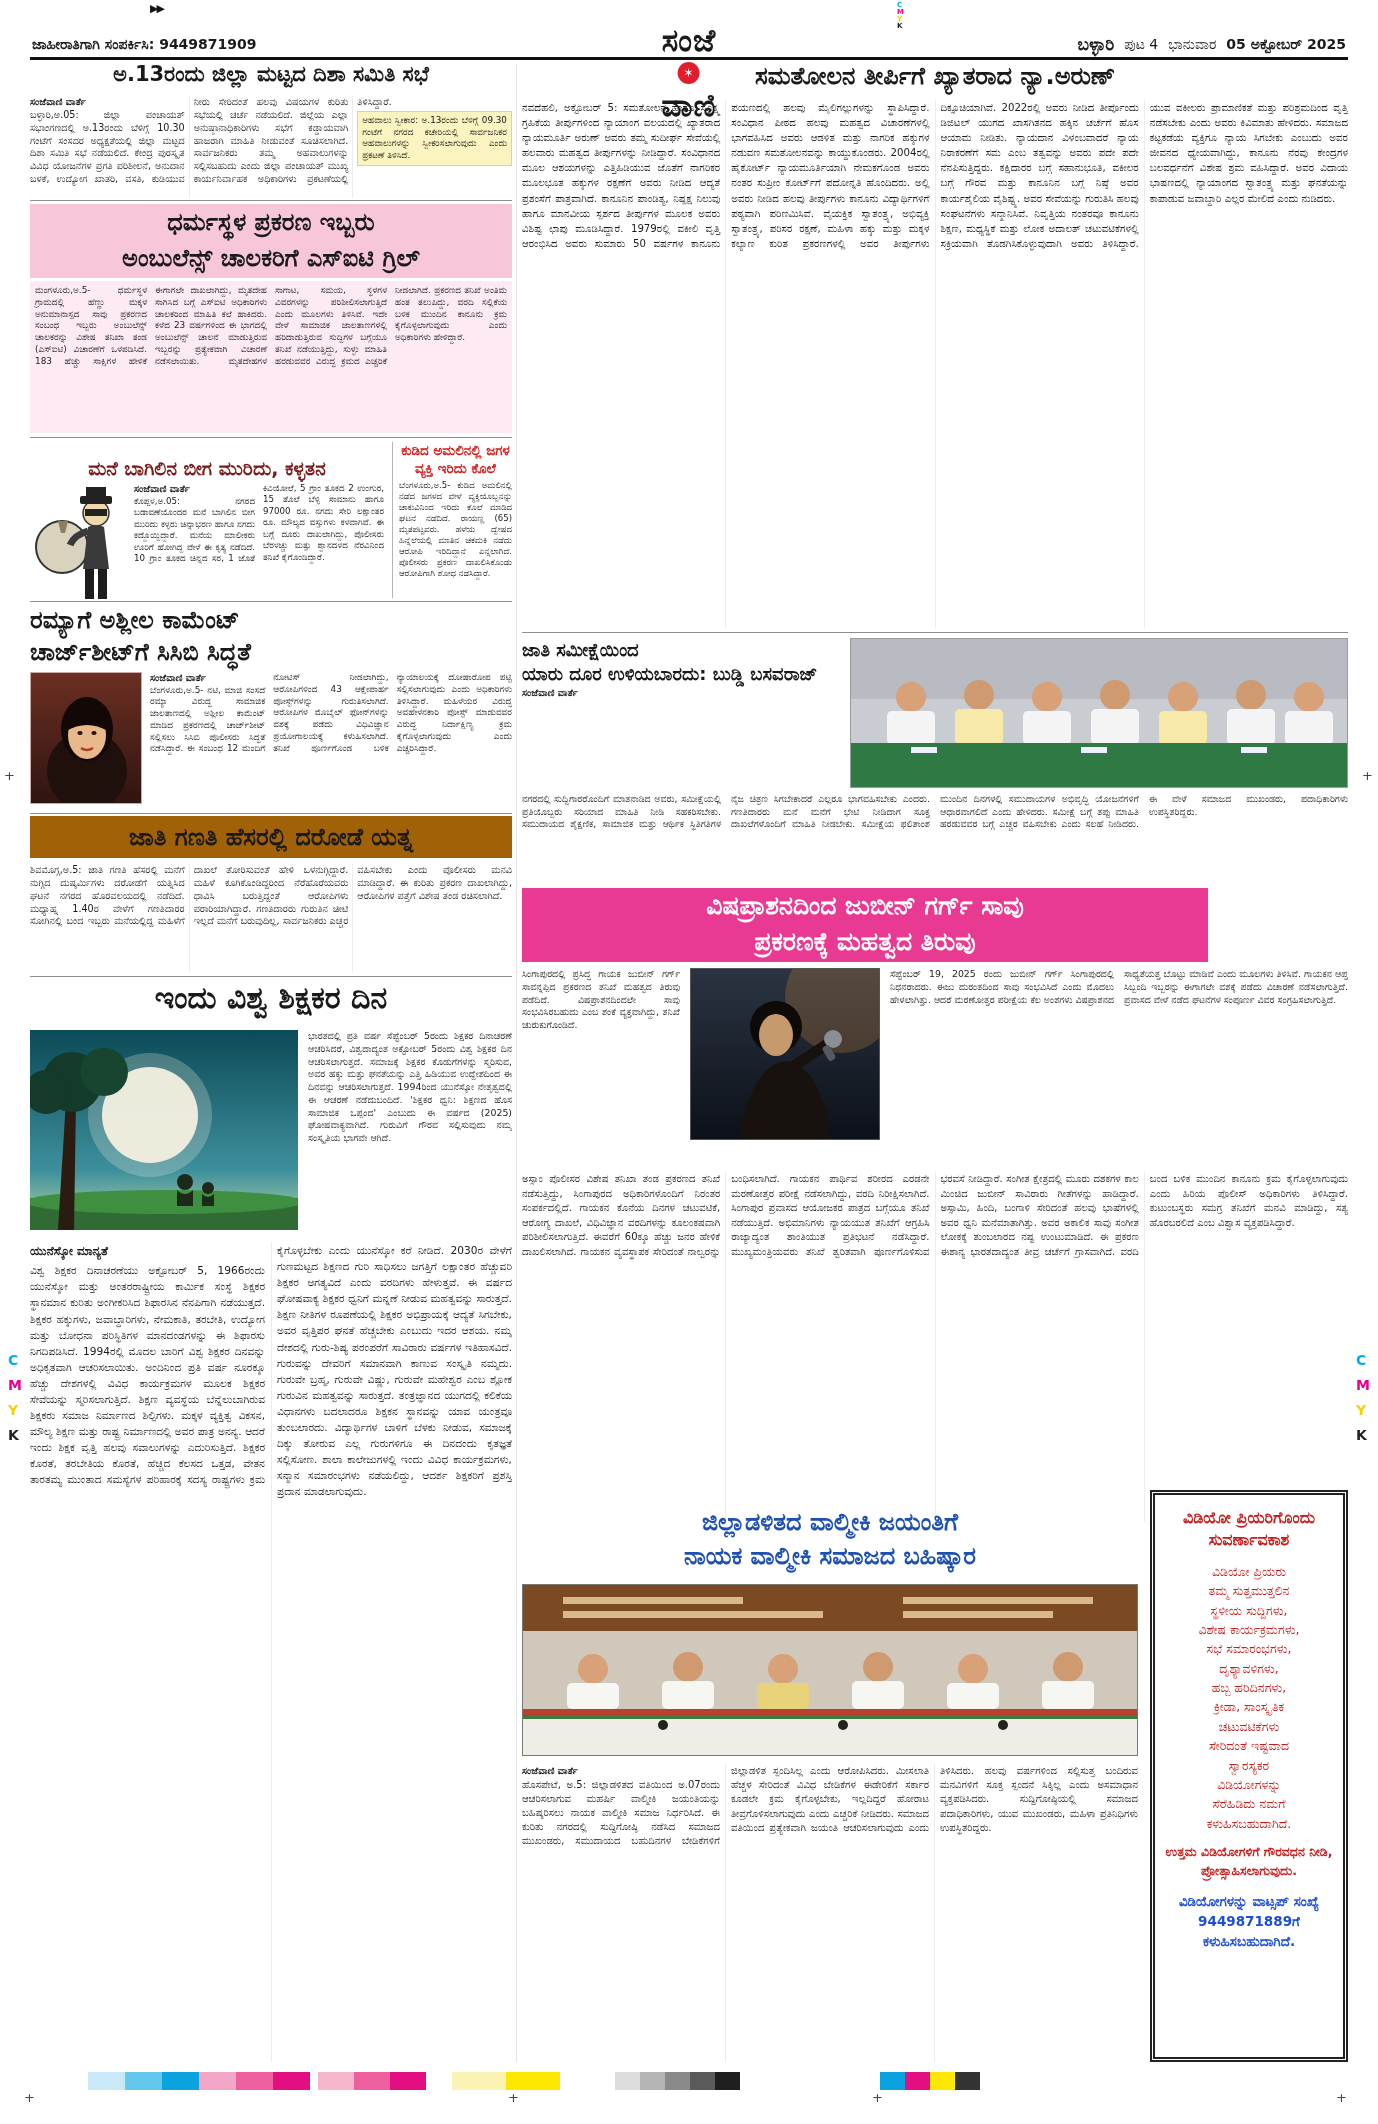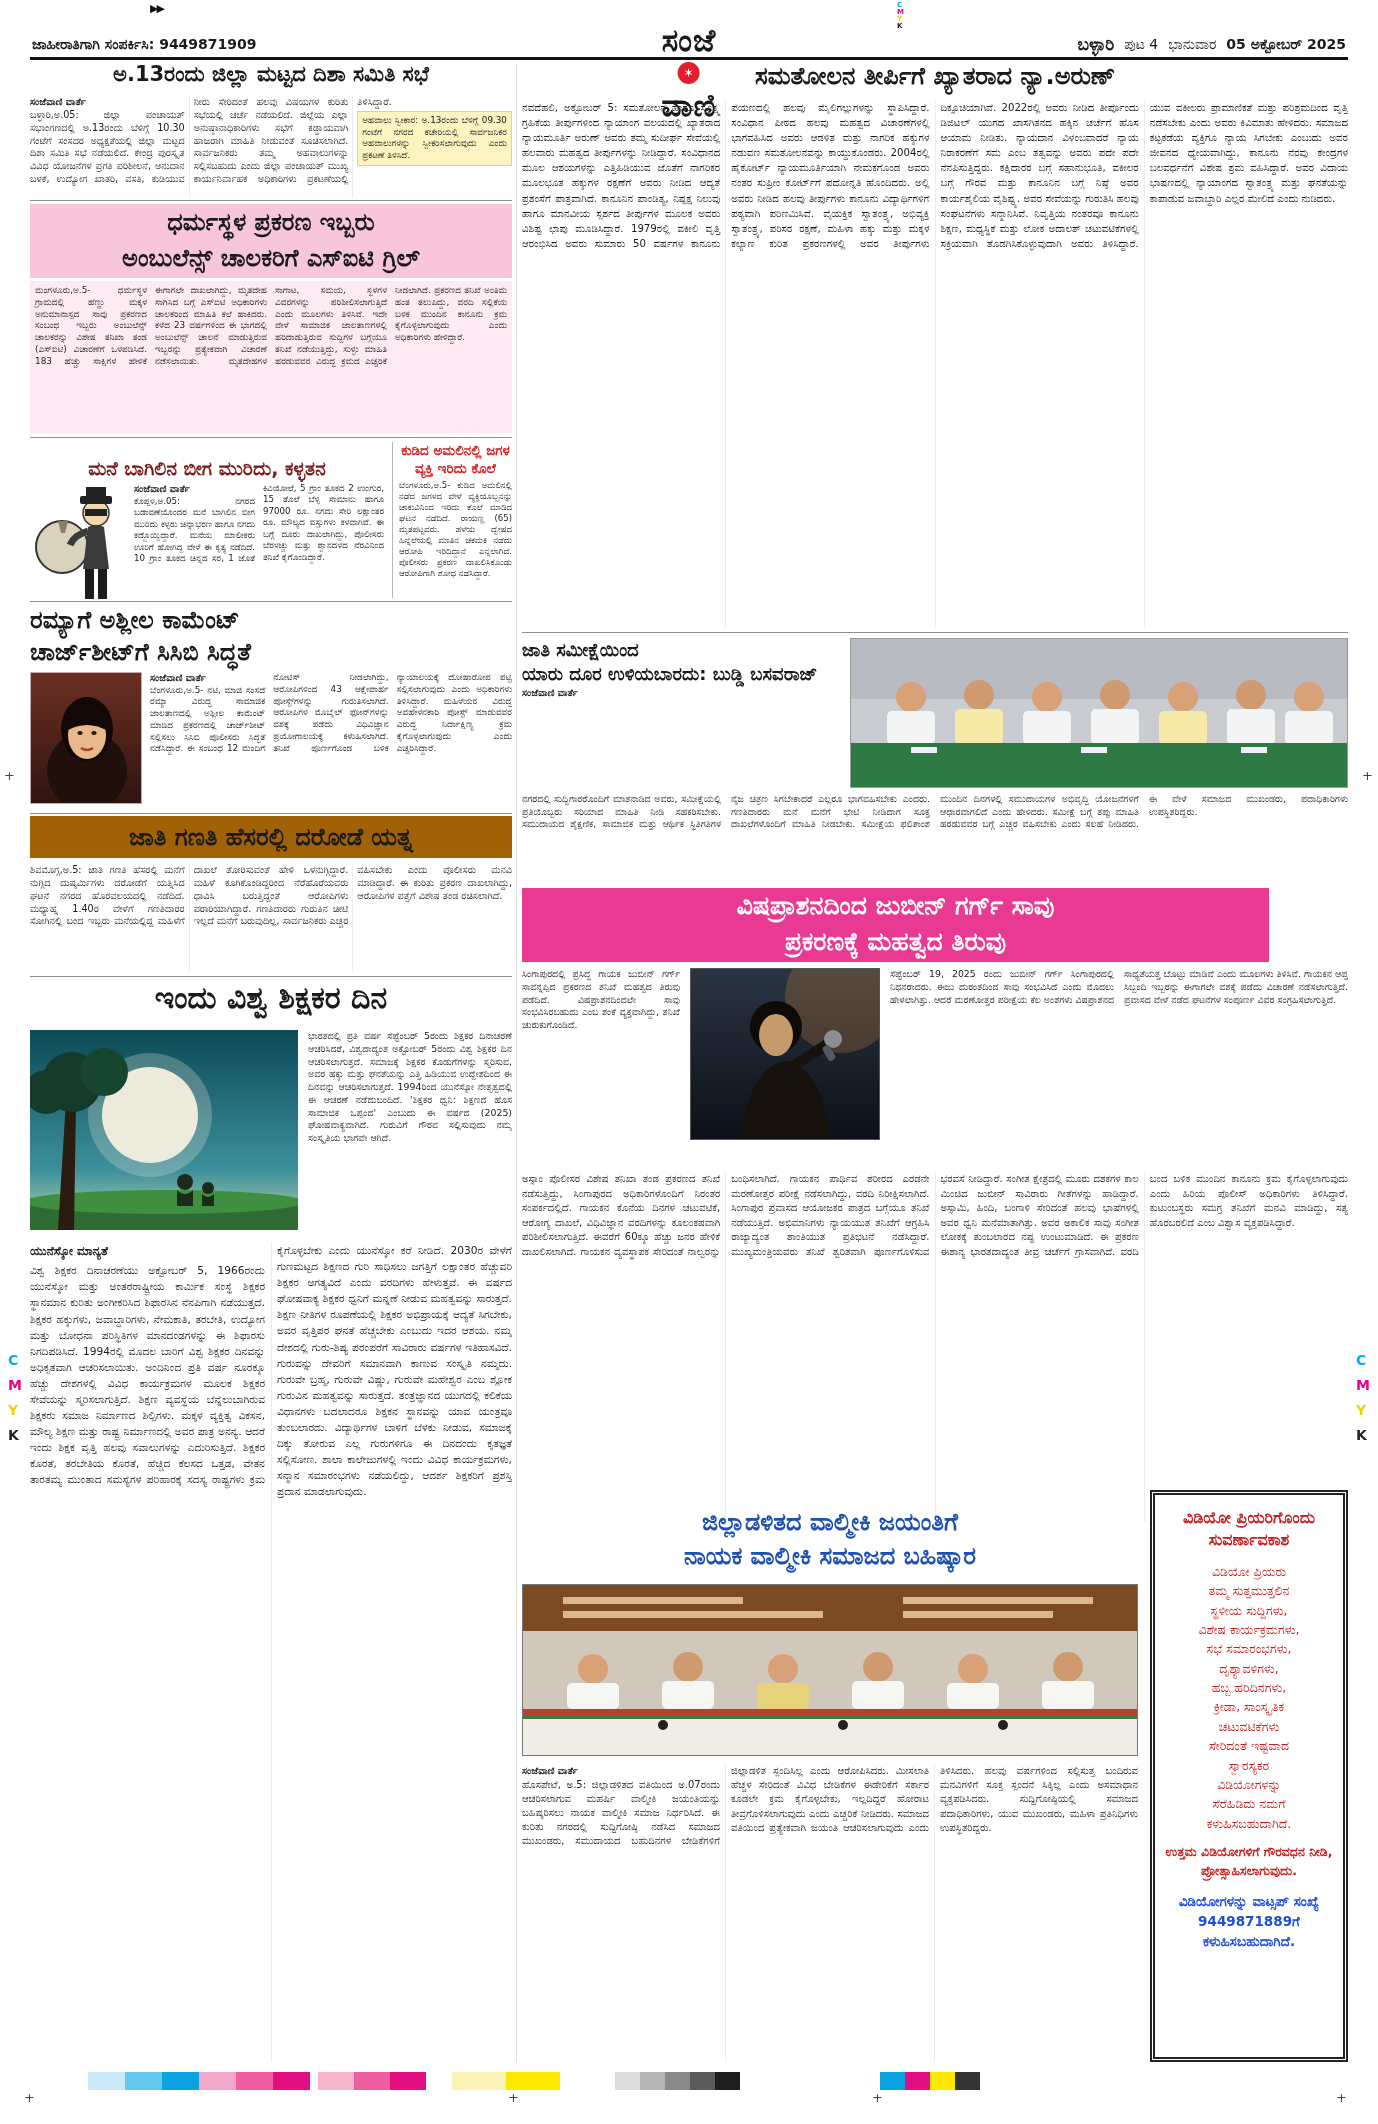--- a/index.html
+++ b/index.html
@@ -71,21 +71,21 @@
   .hline-r1 { left:522px; top:632px; width:826px; }
 
   .r2 { position:absolute; left:522px; top:638px; width:826px; height:246px; }
   .r2-top { display:flex; gap:10px; }
   .r2-left { width:318px; flex:none; }
   .r2-headline { font-size:18px; font-weight:bold; line-height:1.35; }
   .r2-photo { width:498px; height:150px; flex:none; border:1px solid #999; }
   .r2-lead { font-size:9.4px; line-height:1.34; text-align:justify; height:64px; overflow:hidden; margin-top:2px; }
   .r2-rest { margin-top:5px; column-count:4; column-gap:10px; font-size:9.4px; line-height:1.34; text-align:justify; height:84px; overflow:hidden; }
 
-  .r3-band { position:absolute; left:522px; top:888px; width:747px; height:74px; background:#e83a92; color:#fff; text-align:center; font-weight:bold; font-size:25px; line-height:1.45; }
+  .r3-band { position:absolute; left:522px; top:888px; width:686px; height:74px; background:#e83a92; color:#fff; text-align:center; font-weight:bold; font-size:25px; line-height:1.45; }
   .r3-row { position:absolute; left:522px; top:968px; width:826px; height:178px; display:flex; gap:10px; }
   .r3-col1 { width:158px; flex:none; font-size:9.4px; line-height:1.36; text-align:justify; overflow:hidden; }
   .r3-photo { width:190px; height:172px; flex:none; border:1px solid #555; }
   .r3-colr { flex:1; column-count:2; column-gap:10px; font-size:9.4px; line-height:1.36; text-align:justify; overflow:hidden; }
   .r3-bottom { position:absolute; left:522px; top:1152px; width:826px; height:350px; column-count:4; column-gap:11px; column-rule:1px solid #ececec; font-size:10px; line-height:1.46; text-align:justify; overflow:hidden;margin-top:20px; }
 
   .r4-headline { position:absolute; left:522px; top:1506px; width:616px; text-align:center; font-size:24px; font-weight:bold; color:#1d50b0; line-height:1.4; }
   .r4-photo { position:absolute; left:522px; top:1584px; width:616px; height:172px; border:1px solid #777; }
   .r4-body { position:absolute; left:522px; top:1764px; width:616px; height:298px; column-count:3; column-gap:11px; column-rule:1px solid #ececec; font-size:10px; line-height:1.42; text-align:justify; overflow:hidden; }
 

